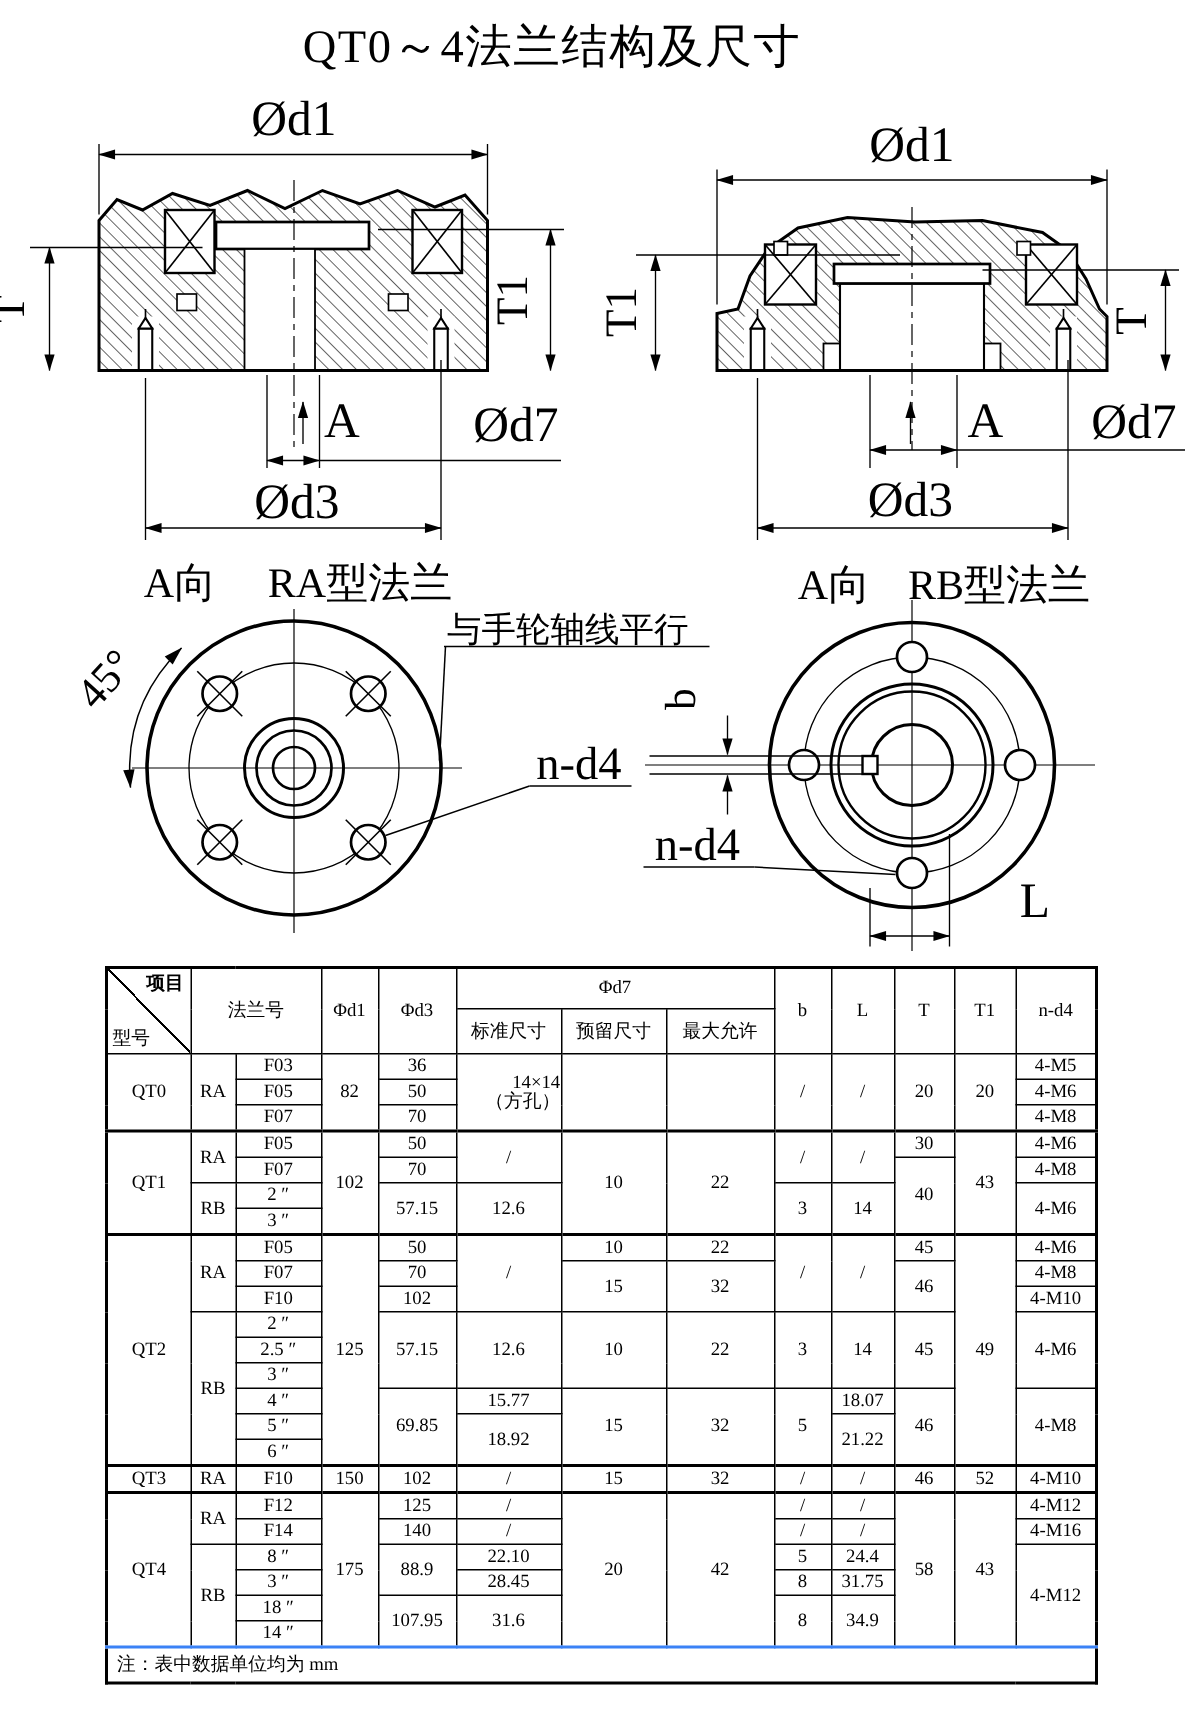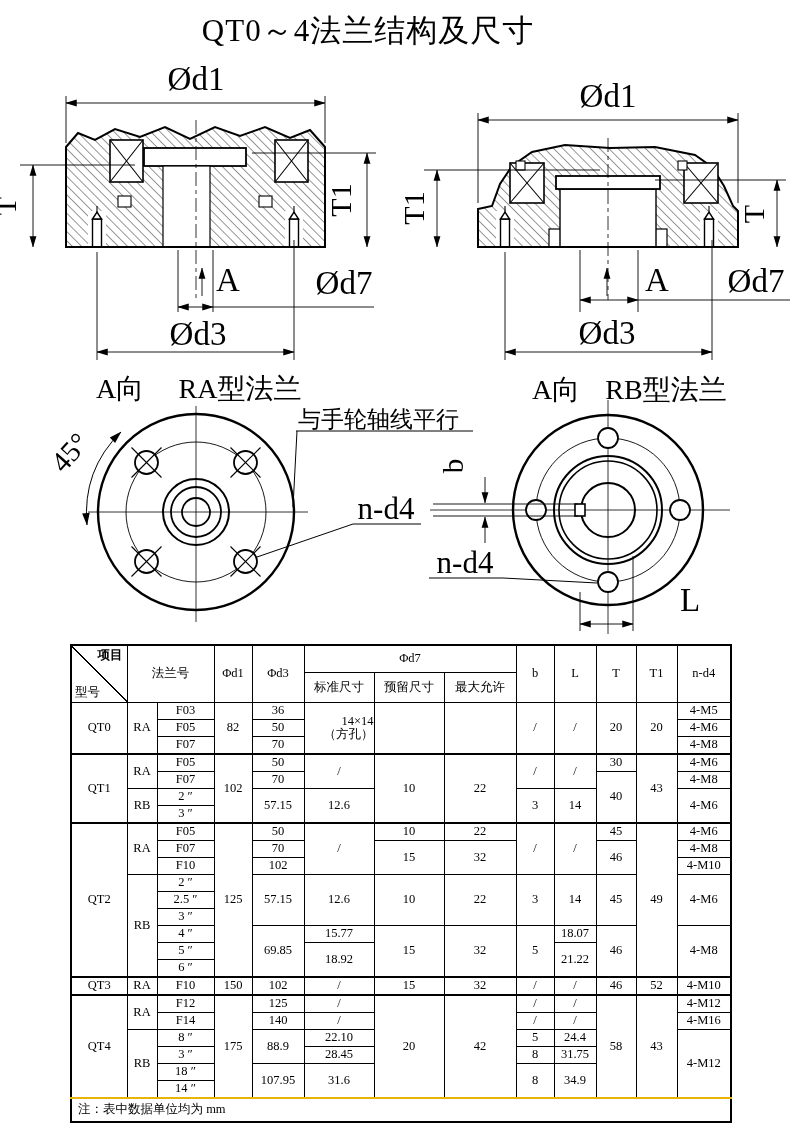--- a/index.html
+++ b/index.html
@@ -15,21 +15,21 @@
         font:12.5px/1.08 "Liberation Serif","DejaVu Serif",serif;font-weight:normal;
         padding:0;height:16px;overflow:hidden;}
   tr.h1 th{height:26px;} tr.h2 th{height:28px;margin-left:11px;}
   tr.g td{border-top:2px solid #000;}
   td.pre{white-space:pre-line;text-align:right;}
   th.corner{padding:0;}
   .diag{position:relative;width:100%;height:56px;
     background:linear-gradient(to top right,transparent calc(50% - 0.7px),#000 calc(50% - 0.7px) calc(50% + 0.7px),transparent calc(50% + 0.7px));}
   .diag .tp{position:absolute;top:3px;right:4px;font-size:12.5px;font-weight:bold;}
   .diag .bt{position:absolute;bottom:3px;left:3px;font-size:12.5px;}
-  td.note{ text-align:left;padding:2px 6px;height:18px;border-top:2px solid #eab308;}
+  td.note{ text-align:left;padding:2px 6px;height:18px;border-top:2px solid #3b82f6;}
 </style>
 </head>
 <body>
 
 <div id="title">QT0～4法兰结构及尺寸</div>
 
 <svg id="draw" width="800" height="645" viewBox="0 0 800 645">
   <defs>
     <marker id="ar" viewBox="0 0 12 8" refX="11.5" refY="4" markerWidth="13" markerHeight="9" orient="auto-start-reverse">
       <path d="M0.5,0.5 L12,4 L0.5,7.5 z" fill="#000"></path>

